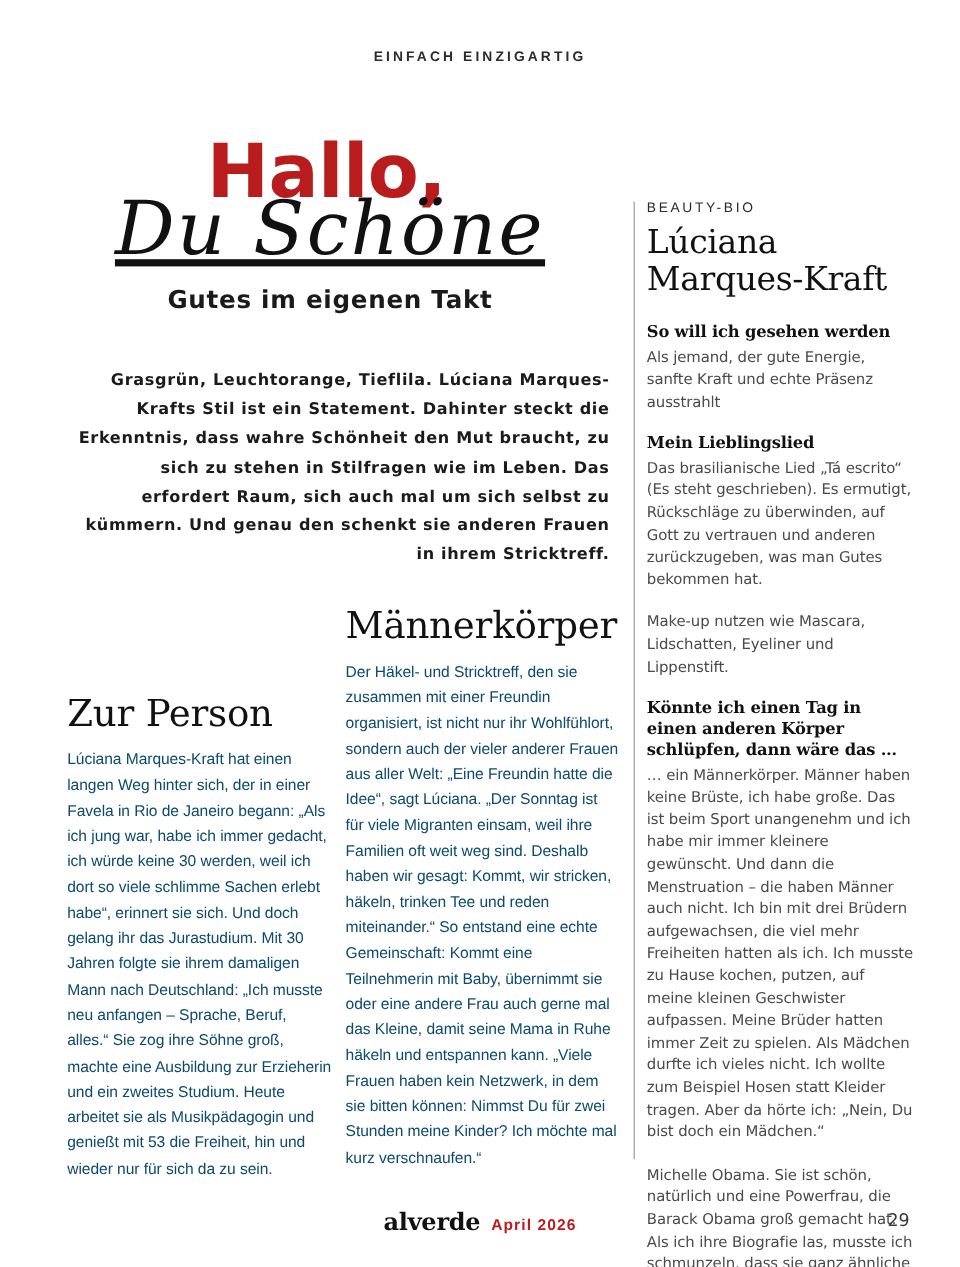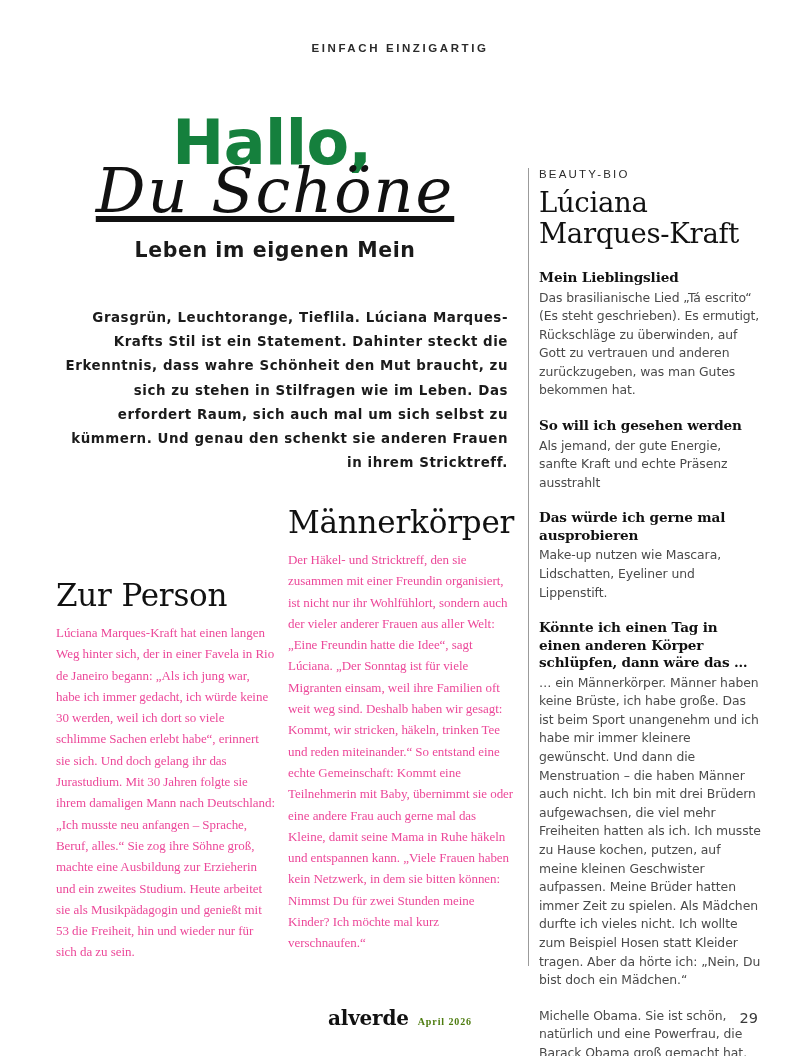--- a/index.html
+++ b/index.html
@@ -44,21 +44,21 @@
     left: 40px;
     width: 470px;
     text-align: center;
   }
   .headline-hallo {
     font-family: "DejaVu Sans", sans-serif;
     font-weight: 700;
     font-size: 62px;
     line-height: 62px;
     letter-spacing: -0.5px;
-    color: #15803d;
+    color: #b91c1c;
     margin-left: -6px;
   }
   .headline-schoene {
     font-family: "DejaVu Serif", serif;
     font-style: italic;
     font-weight: 400;
     font-size: 62px;
     line-height: 66px;
     letter-spacing: 2px;
     color: #111111;
@@ -106,25 +106,25 @@
   .section-title {
     font-family: "DejaVu Serif", serif;
     font-weight: 400;
     font-size: 31px;
     line-height: 34px;
     color: #111111;
     letter-spacing: -0.2px;
     margin-bottom: 10px;
   }
   .body-copy {
-    font-family: Liberation Serif, serif;
+    font-family: Liberation Sans, sans-serif;
     font-weight: 400;
     font-size: 13px;
     line-height: 21.3px;
-    color: #ec4899;
+    color: #0c4a6e;
     letter-spacing: -0.05px;
   }
 
   
   .divider {
     position: absolute;
     left: 528px;
     top: 168px;
     width: 1px;
     height: 798px;
@@ -192,25 +192,25 @@
     line-height: 20px;
   }
   .brand {
     font-family: "DejaVu Serif", serif;
     font-weight: 700;
     font-size: 20px;
     color: #111111;
     letter-spacing: -0.2px;
   }
   .issue {
-    font-family: Liberation Serif, serif;
-    font-weight: 700;
-    font-size: 10px;
+    font-family: Liberation Sans, sans-serif;
+    font-weight: 700;
+    font-size: 13px;
     letter-spacing: 0.9px;
-    color: #4d7c0f;
+    color: #b91c1c;
     margin-left: 9px;
   }
   .folio {
     position: absolute;
     right: 42px;
     top: 1010px;
     font-family: "DejaVu Sans", sans-serif;
     font-weight: 400;
     font-size: 14.5px;
     color: #3a3a3a;
@@ -219,21 +219,21 @@
 </head>
 <body>
 
 <div class="page">
 
   <div class="kicker">EINFACH EINZIGARTIG</div>
 
   <div class="headline-block">
     <div class="headline-hallo">Hallo,</div>
     <div class="headline-schoene">Du Schöne</div>
-    <div class="subhead">Leben im eigenen Mein</div>
+    <div class="subhead">Gutes im eigenen Takt</div>
   </div>
 
   <div class="standfirst">Grasgrün, Leuchtorange, Tieflila. Lúciana Marques-Krafts Stil ist ein Statement. Dahinter steckt die Erkenntnis, dass wahre Schönheit den Mut braucht, zu sich zu stehen in Stilfragen wie im Leben. Das erfordert Raum, sich auch mal um sich selbst zu kümmern. Und genau den schenkt sie anderen Frauen in ihrem Stricktreff.</div>
 
   <div class="col-left">
     <div class="section-title">Zur Person</div>
     <div class="body-copy">Lúciana Marques-Kraft hat einen langen Weg hinter sich, der in einer Favela in Rio de Janeiro begann: „Als ich jung war, habe ich immer gedacht, ich würde keine 30 werden, weil ich dort so viele schlimme Sachen erlebt habe“, erinnert sie sich. Und doch gelang ihr das Jurastudium. Mit 30 Jahren folgte sie ihrem damaligen Mann nach Deutschland: „Ich musste neu anfangen – Sprache, Beruf, alles.“ Sie zog ihre Söhne groß, machte eine Ausbildung zur Erzieherin und ein zweites Studium. Heute arbeitet sie als Musikpädagogin und genießt mit 53 die Freiheit, hin und wieder nur für sich da zu sein.</div>
   </div>
 
   <div class="col-mid">
@@ -241,29 +241,28 @@
     <div class="body-copy">Der Häkel- und Stricktreff, den sie zusammen mit einer Freundin organisiert, ist nicht nur ihr Wohlfühlort, sondern auch der vieler anderer Frauen aus aller Welt: „Eine Freundin hatte die Idee“, sagt Lúciana. „Der Sonntag ist für viele Migranten einsam, weil ihre Familien oft weit weg sind. Deshalb haben wir gesagt: Kommt, wir stricken, häkeln, trinken Tee und reden miteinander.“ So entstand eine echte Gemeinschaft: Kommt eine Teilnehmerin mit Baby, übernimmt sie oder eine andere Frau auch gerne mal das Kleine, damit seine Mama in Ruhe häkeln und entspannen kann. „Viele Frauen haben kein Netzwerk, in dem sie bitten können: Nimmst Du für zwei Stunden meine Kinder? Ich möchte mal kurz verschnaufen.“</div>
   </div>
 
   <div class="divider"></div>
 
   <div class="col-right">
     <div class="bio-kicker">BEAUTY-BIO</div>
     <div class="bio-name">Lúciana Marques-Kraft</div>
 
     <div class="qa-item">
+      <div class="qa-q">So will ich gesehen werden</div>
+      <div class="qa-a">Als jemand, der gute Energie, sanfte Kraft und echte Präsenz ausstrahlt</div>
+    </div>
+    <div class="qa-item">
       <div class="qa-q">Mein Lieblingslied</div>
       <div class="qa-a">Das brasilianische Lied „Tá escrito“ (Es steht geschrieben). Es ermutigt, Rückschläge zu überwinden, auf Gott zu vertrauen und anderen zurückzugeben, was man Gutes bekommen hat.</div>
     </div>
     <div class="qa-item">
-      <div class="qa-q">So will ich gesehen werden</div>
-      <div class="qa-a">Als jemand, der gute Energie, sanfte Kraft und echte Präsenz ausstrahlt</div>
-    </div>
-    <div class="qa-item">
-      <div class="qa-q">Das würde ich gerne mal ausprobieren</div>
       <div class="qa-a">Make-up nutzen wie Mascara, Lidschatten, Eyeliner und Lippenstift.</div>
     </div>
     <div class="qa-item">
       <div class="qa-q">Könnte ich einen Tag in einen anderen Körper schlüpfen, dann wäre das …</div>
       <div class="qa-a">… ein Männerkörper. Männer haben keine Brüste, ich habe große. Das ist beim Sport unangenehm und ich habe mir immer kleinere gewünscht. Und dann die Menstruation – die haben Männer auch nicht. Ich bin mit drei Brüdern aufgewachsen, die viel mehr Freiheiten hatten als ich. Ich musste zu Hause kochen, putzen, auf meine kleinen Geschwister aufpassen. Meine Brüder hatten immer Zeit zu spielen. Als Mädchen durfte ich vieles nicht. Ich wollte zum Beispiel Hosen statt Kleider tragen. Aber da hörte ich: „Nein, Du bist doch ein Mädchen.“</div>
     </div>
     <div class="qa-item">
       <div class="qa-a">Michelle Obama. Sie ist schön, natürlich und eine Powerfrau, die Barack Obama groß gemacht hat. Als ich ihre Biografie las, musste ich schmunzeln, dass sie ganz ähnliche Versuche beschreibt, ihr krauses Haar zu glätten, wie ich sie auch gemacht habe. &gt;</div>
     </div>
   </div>

